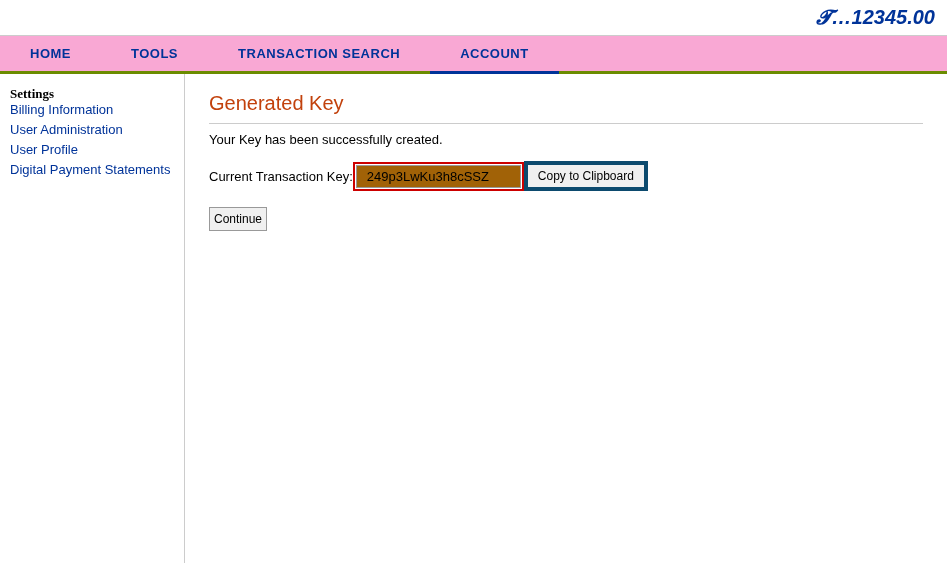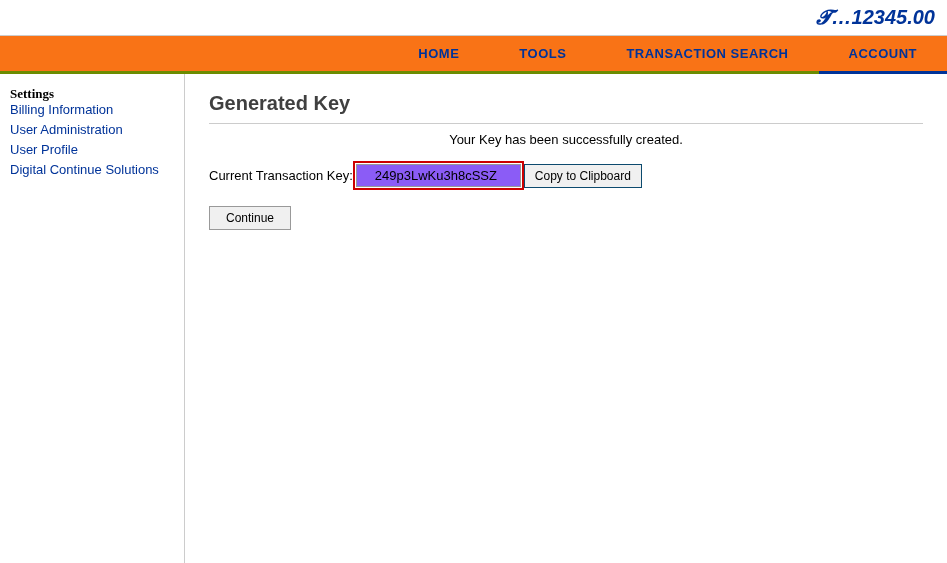--- a/index.html
+++ b/index.html
@@ -3,21 +3,21 @@
   <meta charset="utf-8">
   <style>
     * { margin: 0; padding: 0; box-sizing: border-box; }
     body { font-family: Arial, sans-serif; font-size: 13px; background: #fff; width: 947px; min-height: 563px; }
 
     
     .header { background: #fff; padding: 6px 12px; border-bottom: 1px solid #ccc; text-align: right; }
     .header-title { color: #003399; font-size: 20px; font-weight: bold; font-style: italic; }
 
     
-    nav { background: #f97316; border-bottom: 3px solid #6b8c00; display: flex; justify-content: flex-end; }
+    nav { background: #f9a8d4; border-bottom: 3px solid #6b8c00; display: flex; }
     nav a {
       display: inline-block;
       padding: 10px 30px;
       font-size: 13px;
       font-weight: bold;
       color: #003399;
       text-decoration: none;
       letter-spacing: 0.5px;
       border-bottom: 3px solid transparent;
       margin-bottom: -3px;
@@ -46,33 +46,32 @@
       text-decoration: none;
       font-size: 13px;
       margin-bottom: 5px;
     }
 
     
     .main { flex: 1; padding: 18px 24px; }
 
     .page-title {
       font-size: 20px;
-      font-weight: bold;
-      color: #404040;
+      font-weight: normal;
+      color: #c2410c;
       margin-bottom: 8px;
       border-bottom: 1px solid #ccc;
       padding-bottom: 8px;
     }
 
     .success-msg {
       font-size: 13px;
       color: #000;
       margin-bottom: 14px;
       margin-top: 8px;
-      text-align: center;
     }
 
     .key-row {
       display: flex;
       align-items: center;
       margin-bottom: 16px;
     }
 
     .key-label {
       font-size: 13px;
@@ -80,39 +79,39 @@
       white-space: nowrap;
     }
 
     .key-input-wrapper {
       border: 2px solid #cc0000;
       padding: 1px;
     }
 
     .key-input {
       border: 1px solid #999;
-      padding: 3px 18px;
+      padding: 3px 10px;
       font-size: 13px;
       color: #000;
-      background: #8b5cf6;
+      background: #a16207;
       width: 165px;
       outline: none;
     }
 
     .copy-btn {
       padding: 4px 10px;
       font-size: 12px;
       background: #f0f0f0;
-      border: 1px solid #0c4a6e;
+      border: 4px solid #0c4a6e;
       color: #000;
       cursor: pointer;
     }
 
     .continue-btn {
-      padding: 4px 16px;
+      padding: 4px 4px;
       font-size: 12px;
       background: #f0f0f0;
       border: 1px solid #999;
       color: #000;
       cursor: pointer;
     }
   </style>
 </head>
 <body>
 
@@ -127,21 +126,21 @@
   <a href="#" class="active">ACCOUNT</a>
 </nav>
 
 <div class="layout">
 
   <div class="sidebar">
     <h3>Settings</h3>
     <a href="#">Billing Information</a>
     <a href="#">User Administration</a>
     <a href="#">User Profile</a>
-    <a href="#">Digital Continue Solutions</a>
+    <a href="#">Digital Payment Statements</a>
   </div>
 
   <div class="main">
     <div class="page-title">Generated Key</div>
     <div class="success-msg">Your Key has been successfully created.</div>
 
     <div class="key-row">
       <span class="key-label">Current Transaction Key:</span>
       <div class="key-input-wrapper">
         <input class="key-input" type="text" readonly="" value="249p3LwKu3h8cSSZ" style="">

